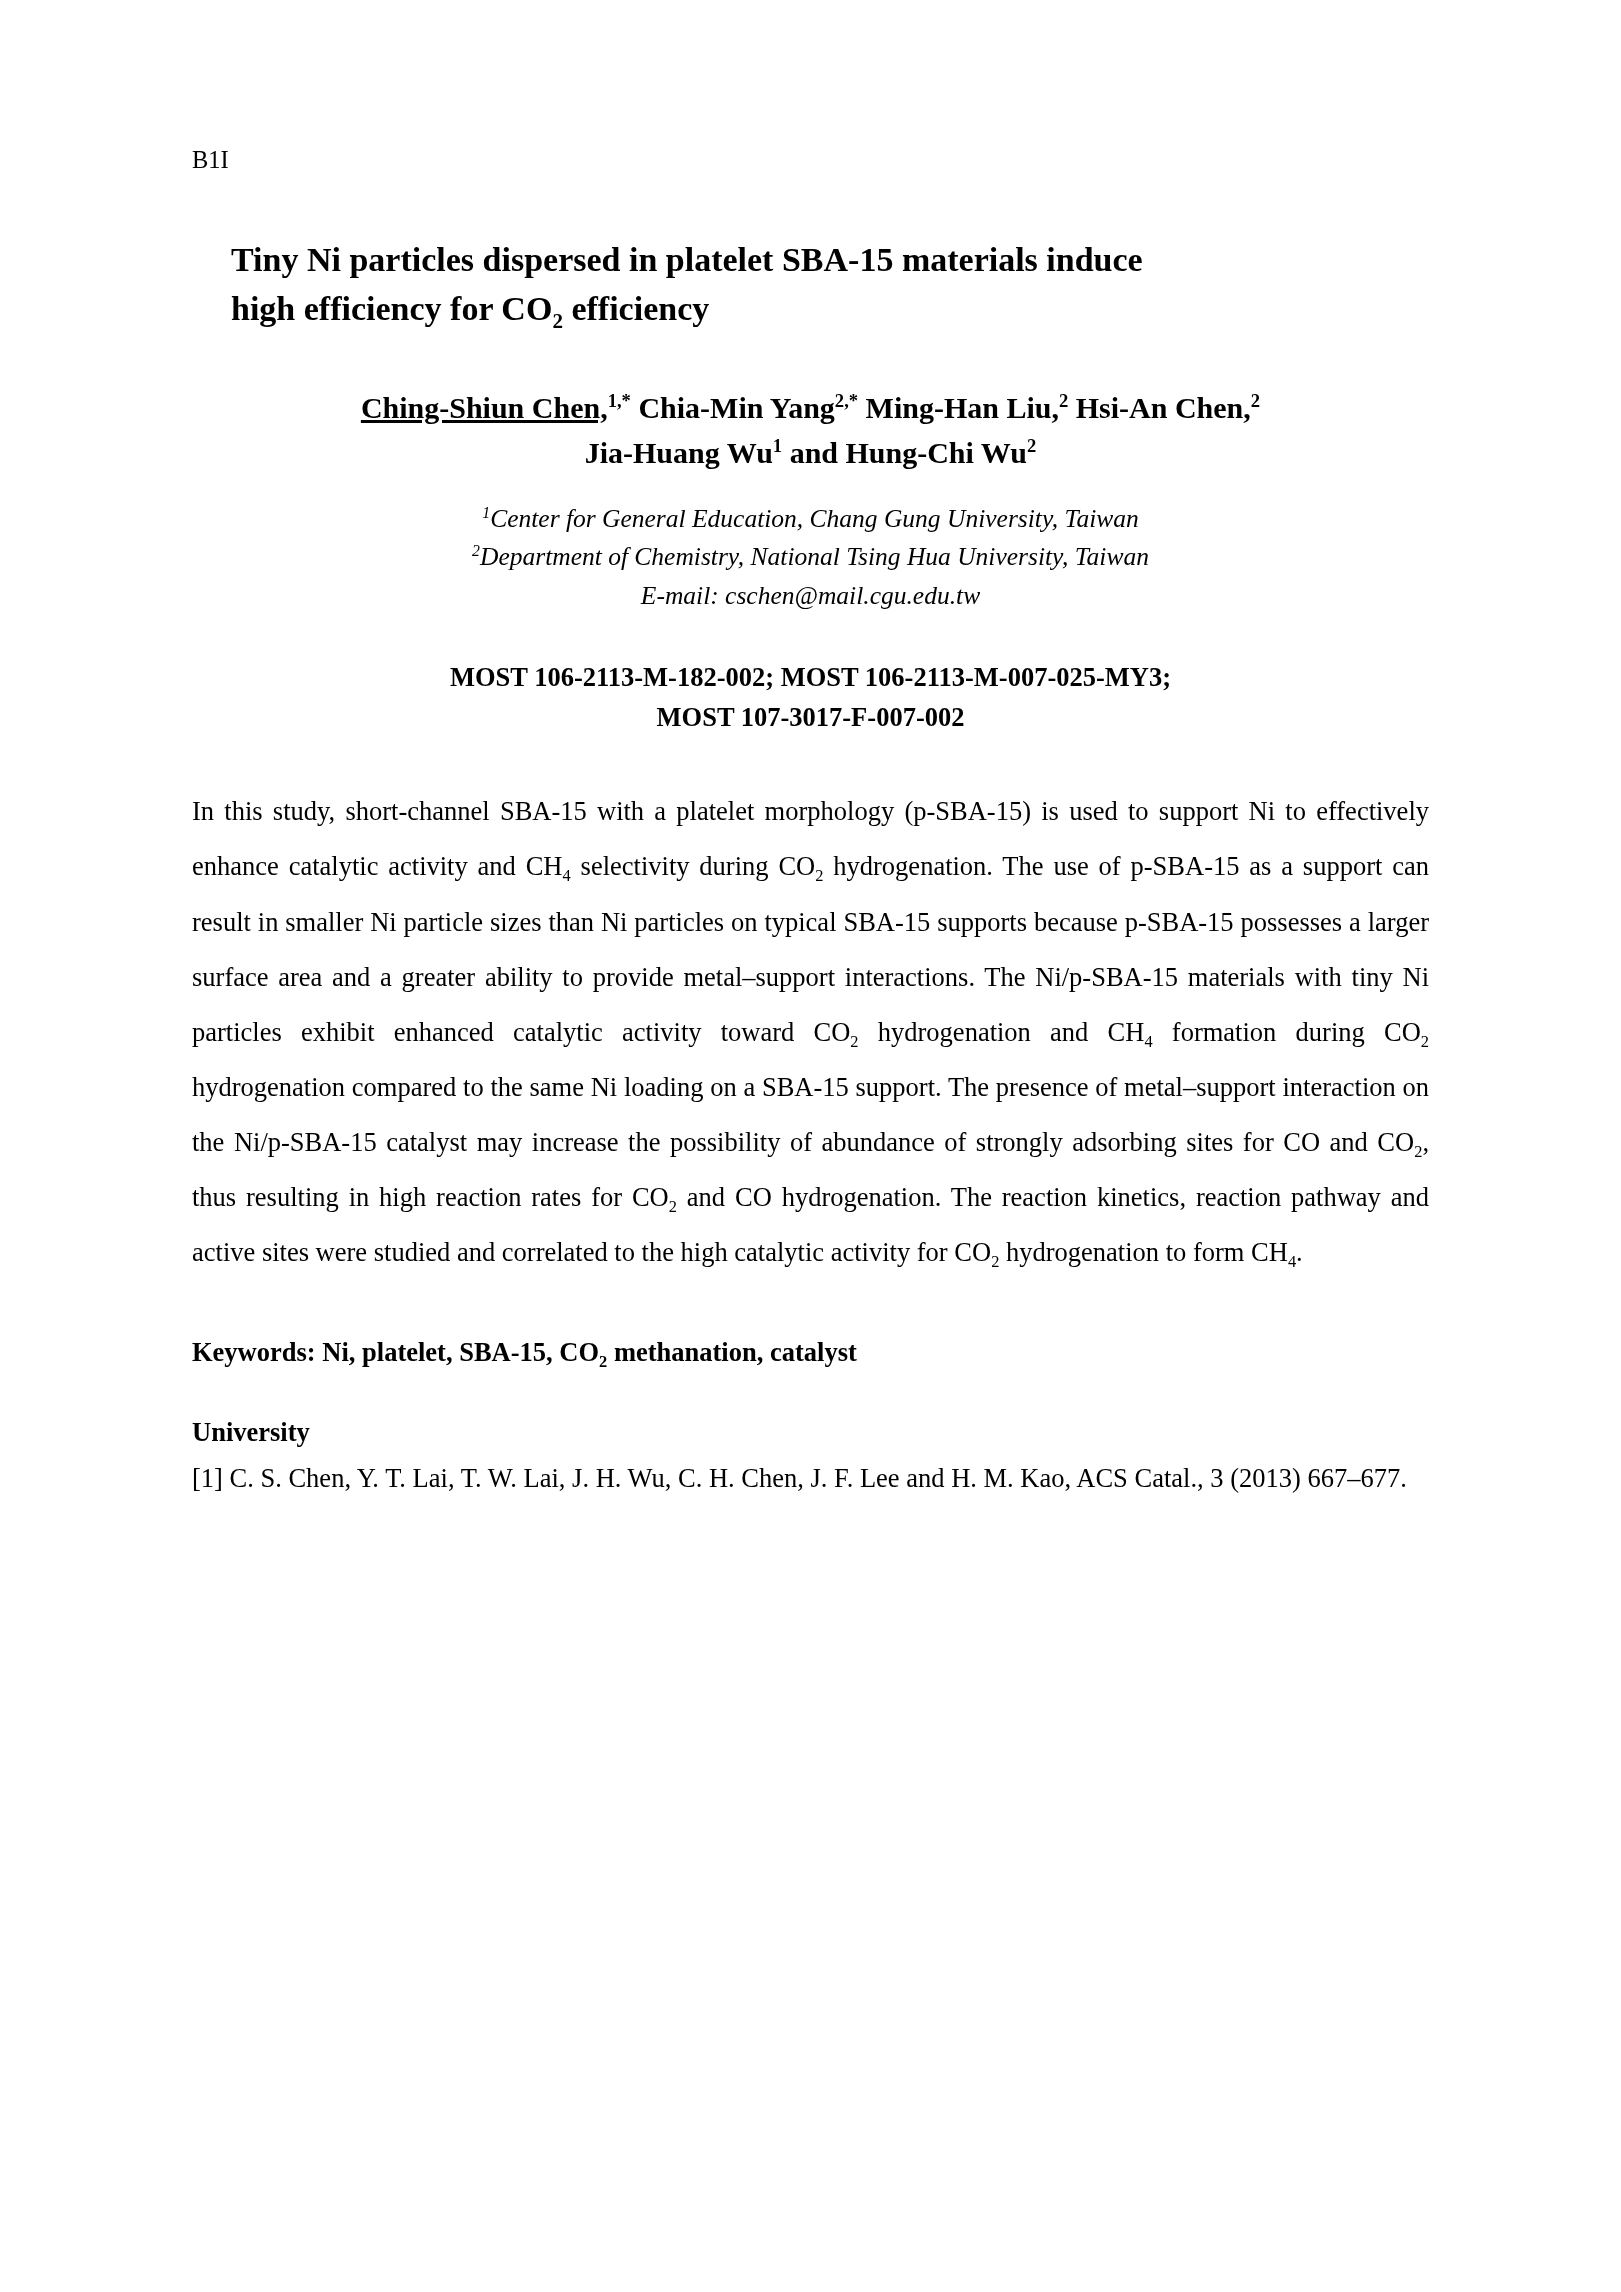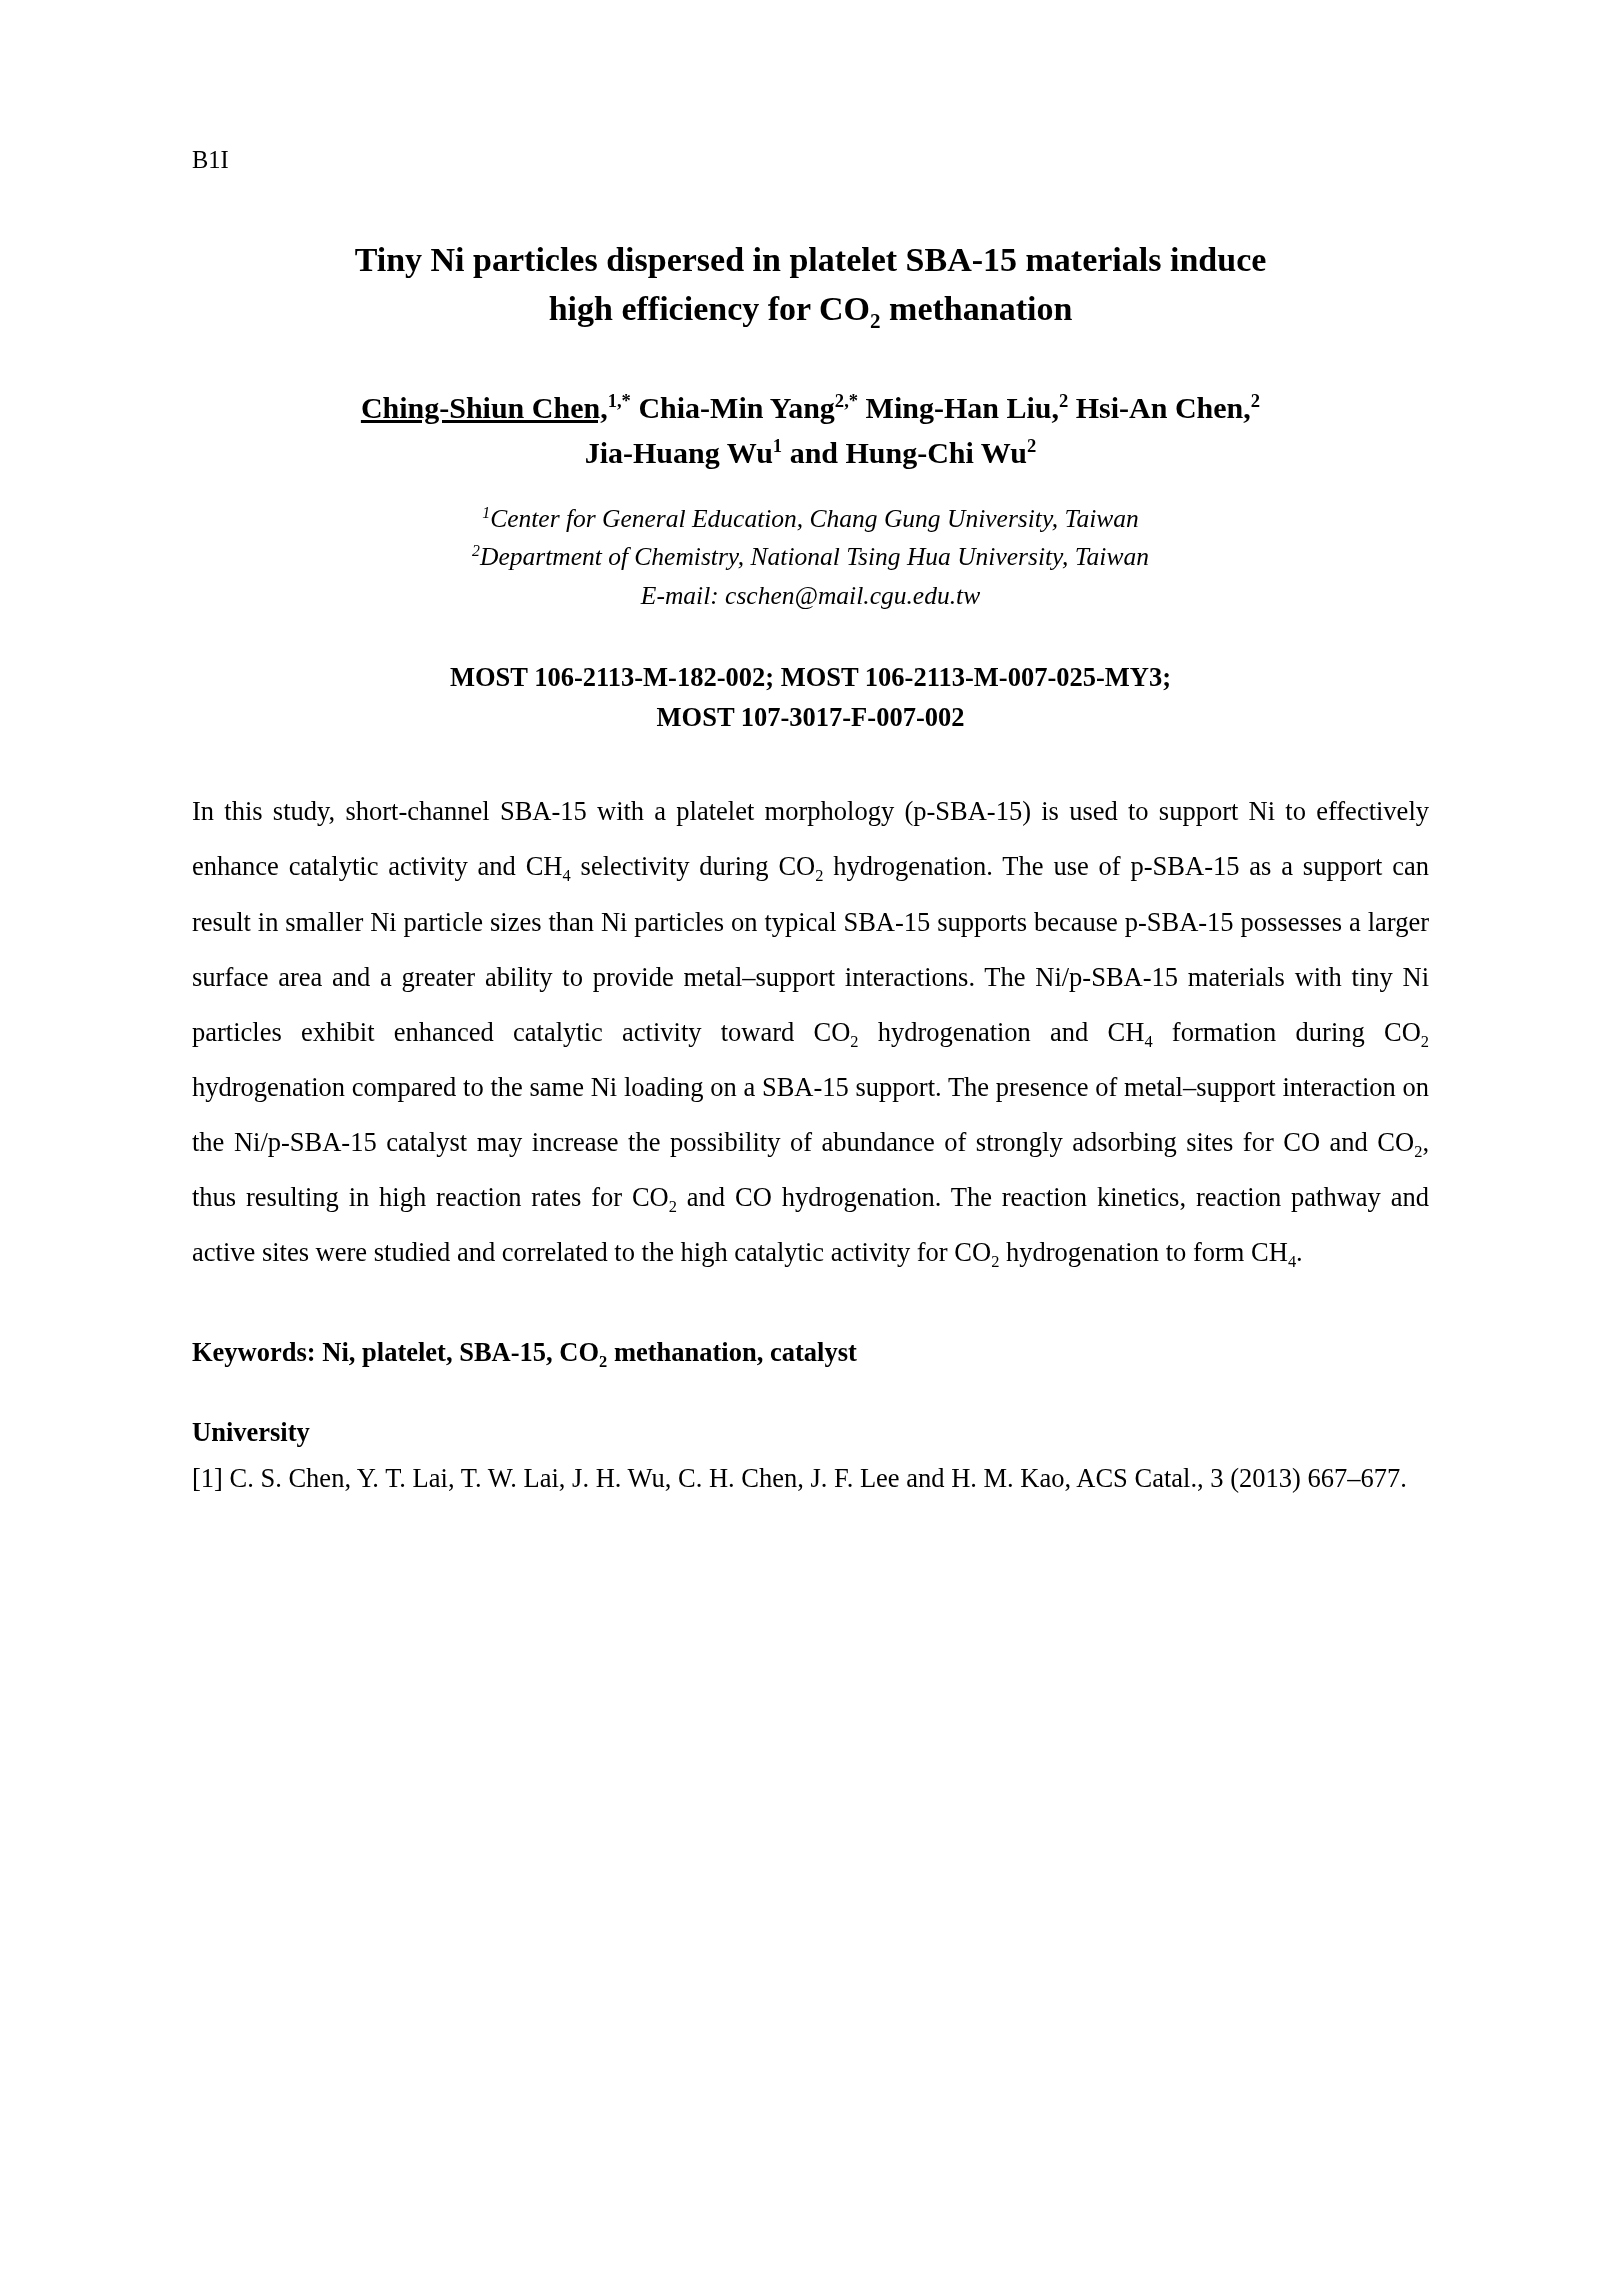--- a/index.html
+++ b/index.html
@@ -20,21 +20,21 @@
     width: 1621px;
     height: 1773px;
     padding: 147px 192px 0 192px;
   }
   .corner-label {
     font-size: 24.5px;
     line-height: 1.1;
     margin-bottom: 61px;
   }
   .title {
-    text-align: center;
+    text-align: left;
     font-size: 34px;
     font-weight: bold;
     line-height: 1.45;
     margin: 0 39px 0 39px;
   }
   .authors {
     text-align: center;
     font-size: 30px;
     font-weight: bold;
     line-height: 1.5;
@@ -98,21 +98,21 @@
 </style>
 </head>
 <body>
 
 <div class="page">
 
   <div class="corner-label">B1I</div>
 
   <div class="title">
     <span>Tiny Ni particles dispersed in platelet SBA-15 materials induce</span><br>
-    <span>high efficiency for CO</span><sub>2</sub><span> methanation</span>
+    <span>high efficiency for CO</span><sub>2</sub><span> efficiency</span>
   </div>
 
   <div class="authors">
     <span class="u">Ching-Shiun Chen,</span><sup>1,*</sup><span> Chia-Min Yang</span><sup>2,*</sup><span> Ming-Han Liu,</span><sup>2</sup><span> Hsi-An Chen,</span><sup>2</sup><br>
     <span>Jia-Huang Wu</span><sup>1</sup><span> and Hung-Chi Wu</span><sup>2</sup>
   </div>
 
   <div class="affiliations">
     <div>
       <sup>1</sup><span>Center for General Education, Chang Gung University, Taiwan</span>

